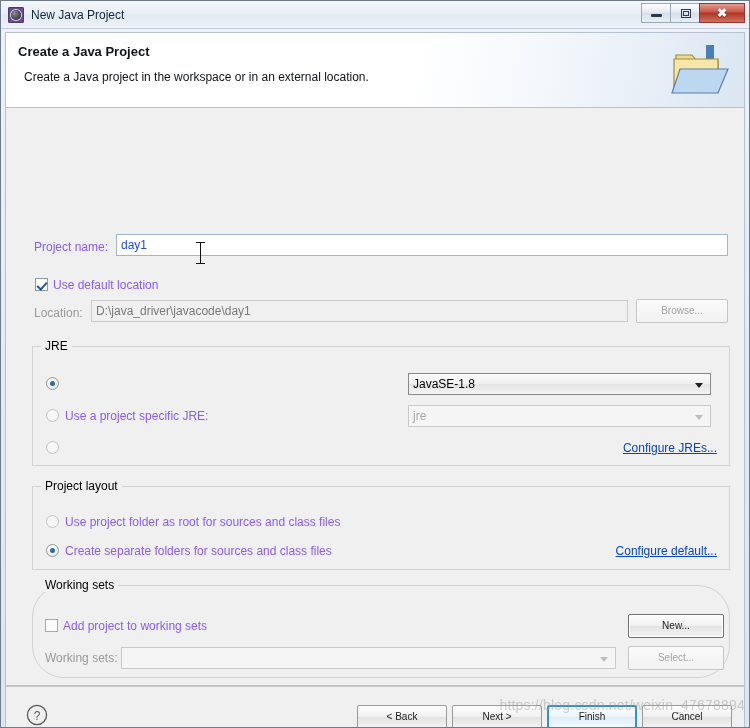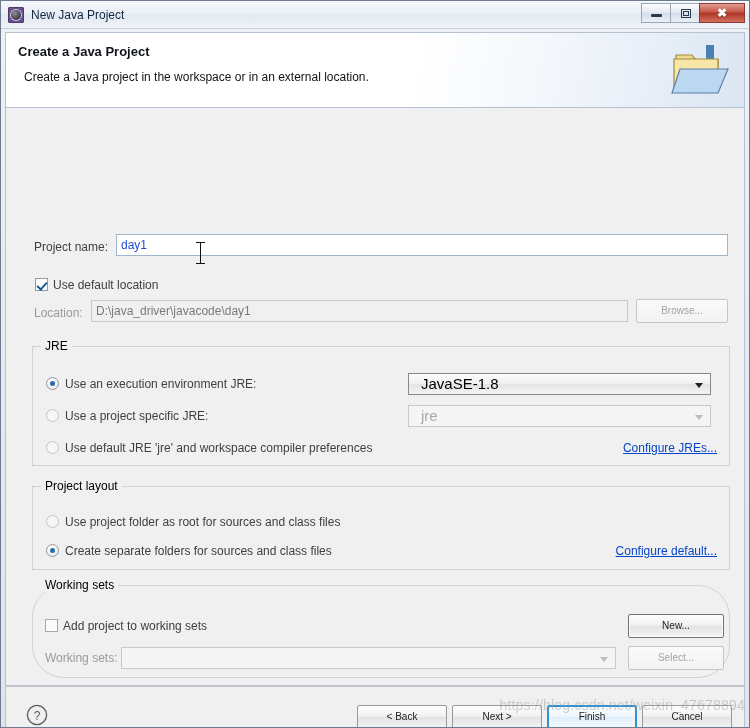--- a/index.html
+++ b/index.html
@@ -159,21 +159,21 @@
     border-right: 1px solid #b7c2d0;
     border-bottom: 1px solid #b7c2d0;
     border-top: none;
     box-sizing: border-box;
   }
 
   .row { position: absolute; }
 
   label.fieldlabel {
     font-size: 12px;
-    color: #404040;
+    color: #8b5cf6;
   }
   label.disabled { color: #9a9a9a; }
 
   
   .textbox {
     box-sizing: border-box;
     height: 22px;
     background: #ffffff;
     border: 1px solid #9fb6cd;
     font-family: "Liberation Sans", sans-serif;
@@ -275,24 +275,24 @@
   }
   .cbox.empty { border-color: #a8a8a8; background: #fbfbfb; }
 
   
   .combo {
     position: absolute;
     box-sizing: border-box;
     height: 22px;
     border: 1px solid #898989;
     background: linear-gradient(180deg, #fcfcfc 0%, #f0f0f0 48%, #e4e4e4 52%, #f4f4f4 100%);
-    font-size: 15px;
+    font-size: 12px;
     color: #000;
     line-height: 20px;
-    padding-left: 12px;
+    padding-left: 4px;
   }
   .combo.dis {
     border: 1px solid #c9c9c9;
     background: #f5f5f5;
     color: #a9a9a9;
   }
   .combo .arrow {
     position: absolute;
     right: 7px; top: 9px;
     width: 0; height: 0;
@@ -421,35 +421,33 @@
     <label class="fieldlabel row" style="left:47px; top:170px;">Use default location</label>
 
     <label class="fieldlabel row disabled" style="left:28px; top:198px;">Location:</label>
     <input class="textbox readonly" type="text" style="position: absolute; left: 85px; top: 192px; width: 537px;" readonly="" value="D:\java_driver\javacode\day1">
     <div class="btn disabled" style="position:absolute; left:630px; top:191px; width:92px;">Browse...</div>
 
     <div class="group" style="left:26px; top:238px; width:698px; height:120px;">
       <span class="group-title">JRE</span>
 
       <span class="radio on" style="left:13px; top:30px;"></span>
-      <label class="fieldlabel" style="position:absolute; left:32px; top:30px;">Use an execution environment JRE:</label>
       <div class="combo" style="left:375px; top:26px; width:303px;">
         <span>JavaSE-1.8</span>
         <span class="arrow"></span>
       </div>
 
       <span class="radio dis" style="left:13px; top:62px;"></span>
       <label class="fieldlabel" style="position:absolute; left:32px; top:62px;">Use a project specific JRE:</label>
       <div class="combo dis" style="left:375px; top:58px; width:303px;">
         <span>jre</span>
         <span class="arrow"></span>
       </div>
 
       <span class="radio dis" style="left:13px; top:94px;"></span>
-      <label class="fieldlabel" style="position:absolute; left:32px; top:94px;">Use default JRE 'jre' and workspace compiler preferences</label>
       <span class="link" style="right:12px; top:94px;">Configure JREs...</span>
     </div>
 
     <div class="group" style="left:26px; top:378px; width:698px; height:84px;">
       <span class="group-title">Project layout</span>
 
       <span class="radio dis" style="left:13px; top:28px;"></span>
       <label class="fieldlabel" style="position:absolute; left:32px; top:28px;">Use project folder as root for sources and class files</label>
 
       <span class="radio on" style="left:13px; top:57px;"></span>

